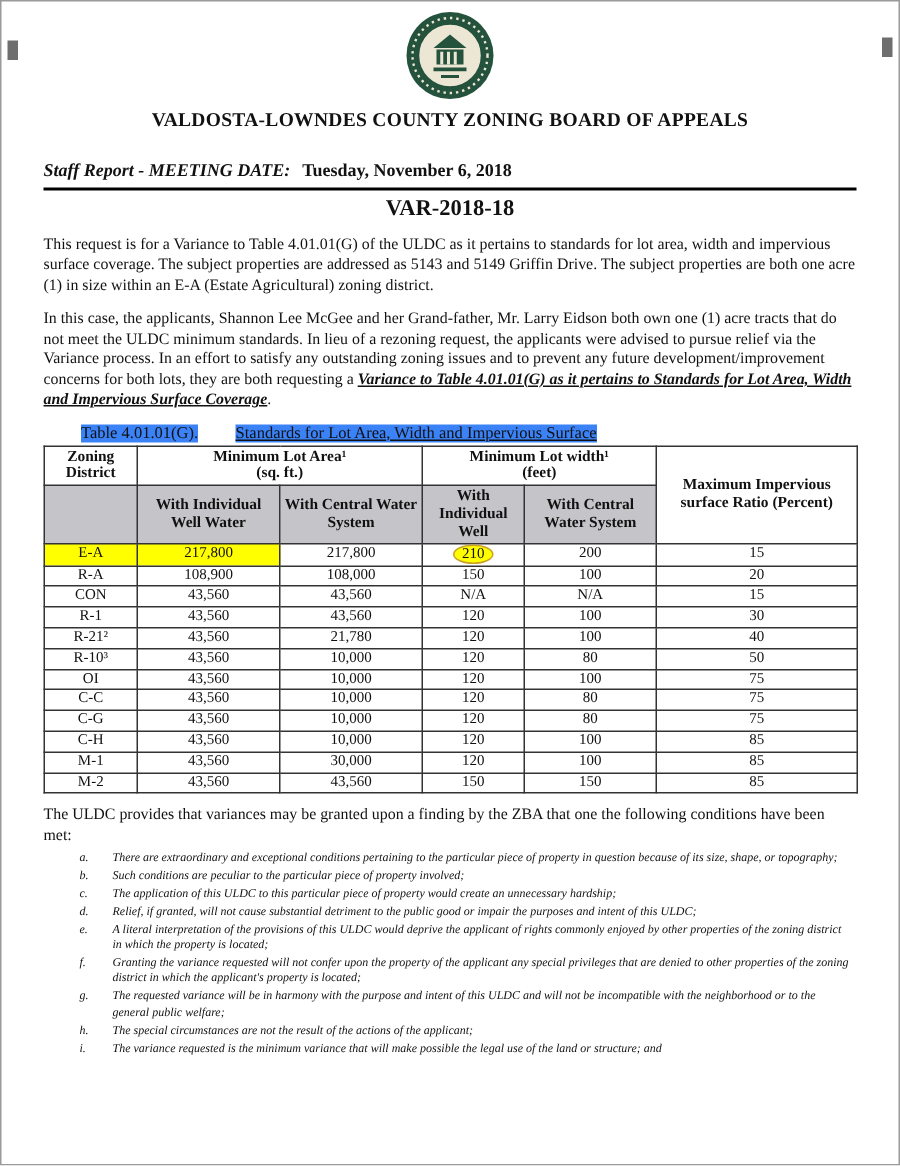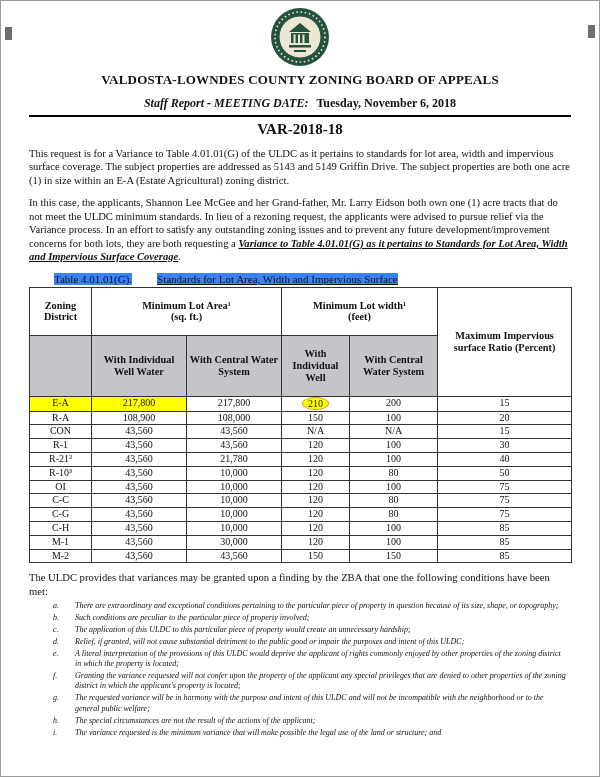--- a/index.html
+++ b/index.html
@@ -6,38 +6,38 @@
   html,body { background:#ffffff; }
   body { width:600px; height:777px; font-family:"Liberation Serif", serif; color:#111; }
   .page { position:relative; width:600px; height:777px; border:1px solid #9a9a9a;
           padding:6px 28px 4px; overflow:hidden; background:#fff; }
   .corner-mark { position:absolute; background:#4a4a4a; opacity:.8; }
   .corner-mark.left  { left:4px;  top:26px; width:7px; height:13px; }
   .corner-mark.right { right:4px; top:24px; width:7px; height:13px; }
 
   .seal-wrap { text-align:center; height:62px; }
   .org-title { text-align:center; font-weight:bold; font-size:13px; letter-spacing:.2px; margin-top:3px; }
-  .meeting-line { text-align:center; font-weight:bold; font-size:12px; margin-top:8px; }
+  .meeting-line { text-align:left; font-weight:bold; font-size:12px; margin-top:18px; }
   .ml-label { font-style:italic; }
   .ml-date { margin-left:5px; }
   .rule { border:none; border-top:2px solid #000; margin:4px 0 0; }
 
   .case-number { text-align:center; font-weight:bold; font-size:15px; margin-top:4px; }
   .applicants  { text-align:center; font-weight:bold; font-size:12px; margin-top:3px; }
 
   .body-p { font-size:10.6px; line-height:1.27; margin-top:9px; text-align:left; }
   .emph { font-weight:bold; font-style:italic; text-decoration:underline; }
 
   .table-caption { margin-top:9px; font-size:11px; }
   .table-caption .hl-cap { background:#3b82f6;margin-left:25px; }
   .cap-b { text-decoration:underline; margin-left:4px; }
 
   table.standards { border-collapse:collapse; width:100%; margin-top:2px; table-layout:fixed; }
   table.standards th, table.standards td { border:1px solid #333; text-align:center; vertical-align:middle; }
-  table.standards th { font-size:10.3px; font-weight:bold; line-height:1.15; padding:12px 1px; background:#fff; }
+  table.standards th { font-size:10.3px; font-weight:bold; line-height:1.15; padding:1px 1px; background:#fff; }
   table.standards th.gray { background:#c5c5c9; }
   table.standards td { font-size:10px; line-height:1.28; padding:0 2px; }
   td.hl { background:#ffff00; }
   .oval { display:inline-block; background:#ffff00; border:1px solid #c9a227; border-radius:50%; padding:0 5px; line-height:1.1; }
 
   .intro { margin-top:8px; }
   .cond-list { margin:3px 0 0 24px; }
   .cond-item { display:flex; font-style:italic; font-size:8px; line-height:1.3; margin-top:1.5px; }
   .cond-letter { flex:none; width:22px; }
   .cond-text { flex:1; padding-right:4px; }

